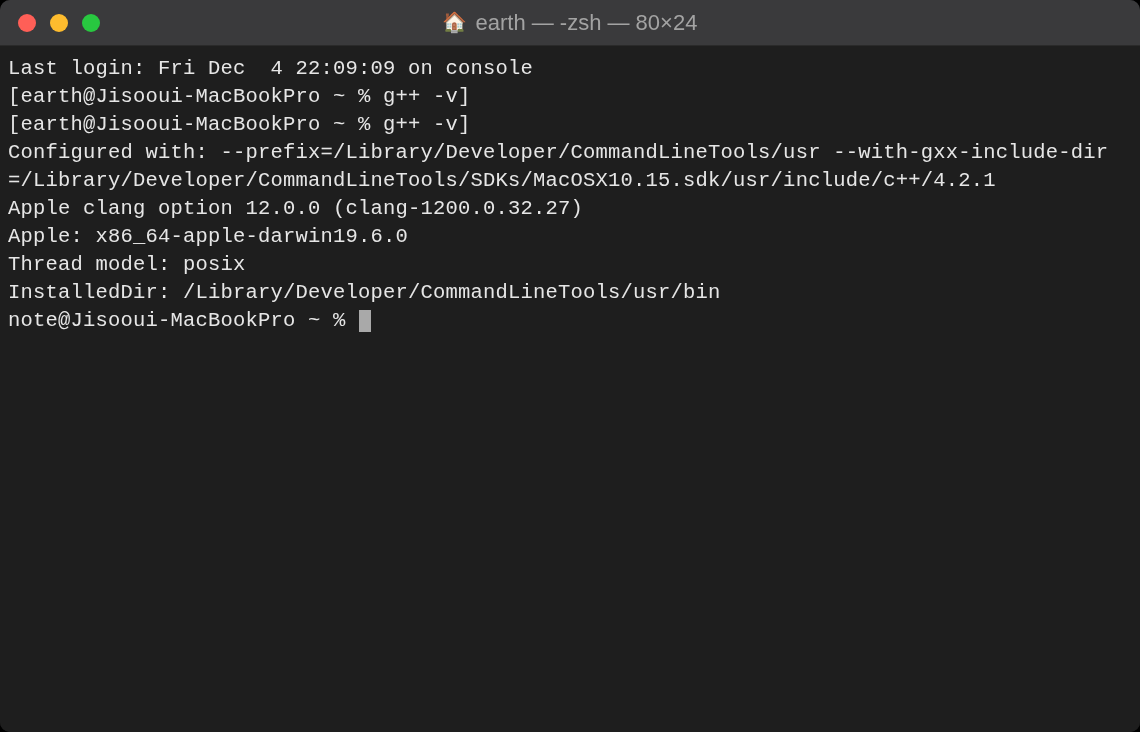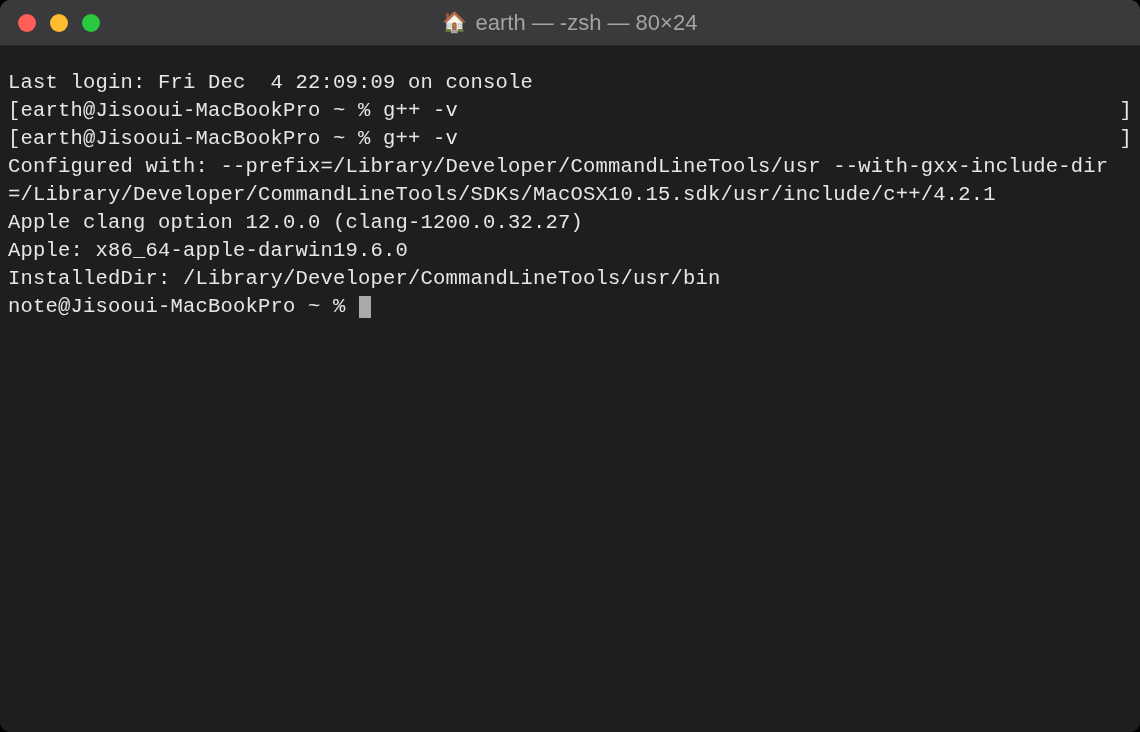--- a/index.html
+++ b/index.html
@@ -58,37 +58,37 @@
       color: #a3a3a3;
       font-size: 22px;
       font-family: -apple-system, "Helvetica Neue", Arial, sans-serif;
       font-weight: 400;
     }
     .home-icon {
       font-size: 20px;
       filter: grayscale(0.2);
     }
     .terminal-body {
-      padding: 23px 8px;
+      padding: 9px 8px;
       font-size: 20.5px;
       line-height: 28px;
       color: #e6e6e6;
       font-family: "SF Mono", Menlo, Monaco, "Courier New", monospace;
       letter-spacing: 0.2px;
       height: calc(100% - 46px);
       overflow: hidden;
       background: #1e1e1e;
     }
     .line {
       white-space: pre-wrap;
       word-break: break-all;
     }
     .prompt-line {
       display: flex;
-      justify-content: space-between;
+      justify-content: flex-start;
     }
     .prompt-left {
       white-space: pre;
     }
     .bracket-right {
       color: #e6e6e6;
     }
     .cursor {
       display: inline-block;
       width: 12px;
@@ -119,16 +119,17 @@
       <span class="prompt-left">[earth@Jisooui-MacBookPro ~ % g++ -v</span>
       <span class="bracket-right">]</span>
     </div>
     <div class="prompt-line">
       <span class="prompt-left">[earth@Jisooui-MacBookPro ~ % g++ -v</span>
       <span class="bracket-right">]</span>
     </div>
     <div class="line">Configured with: --prefix=/Library/Developer/CommandLineTools/usr --with-gxx-include-dir=/Library/Developer/CommandLineTools/SDKs/MacOSX10.15.sdk/usr/include/c++/4.2.1</div>
     <div class="line">Apple clang option 12.0.0 (clang-1200.0.32.27)</div>
     <div class="line">Apple: x86_64-apple-darwin19.6.0</div>
+    <div class="line">Thread model: posix</div>
     <div class="line">InstalledDir: /Library/Developer/CommandLineTools/usr/bin</div>
     <div class="line"><span>note@Jisooui-MacBookPro ~ % </span><span class="cursor"></span></div>
   </div>
 </div>
 
 </body></html>

